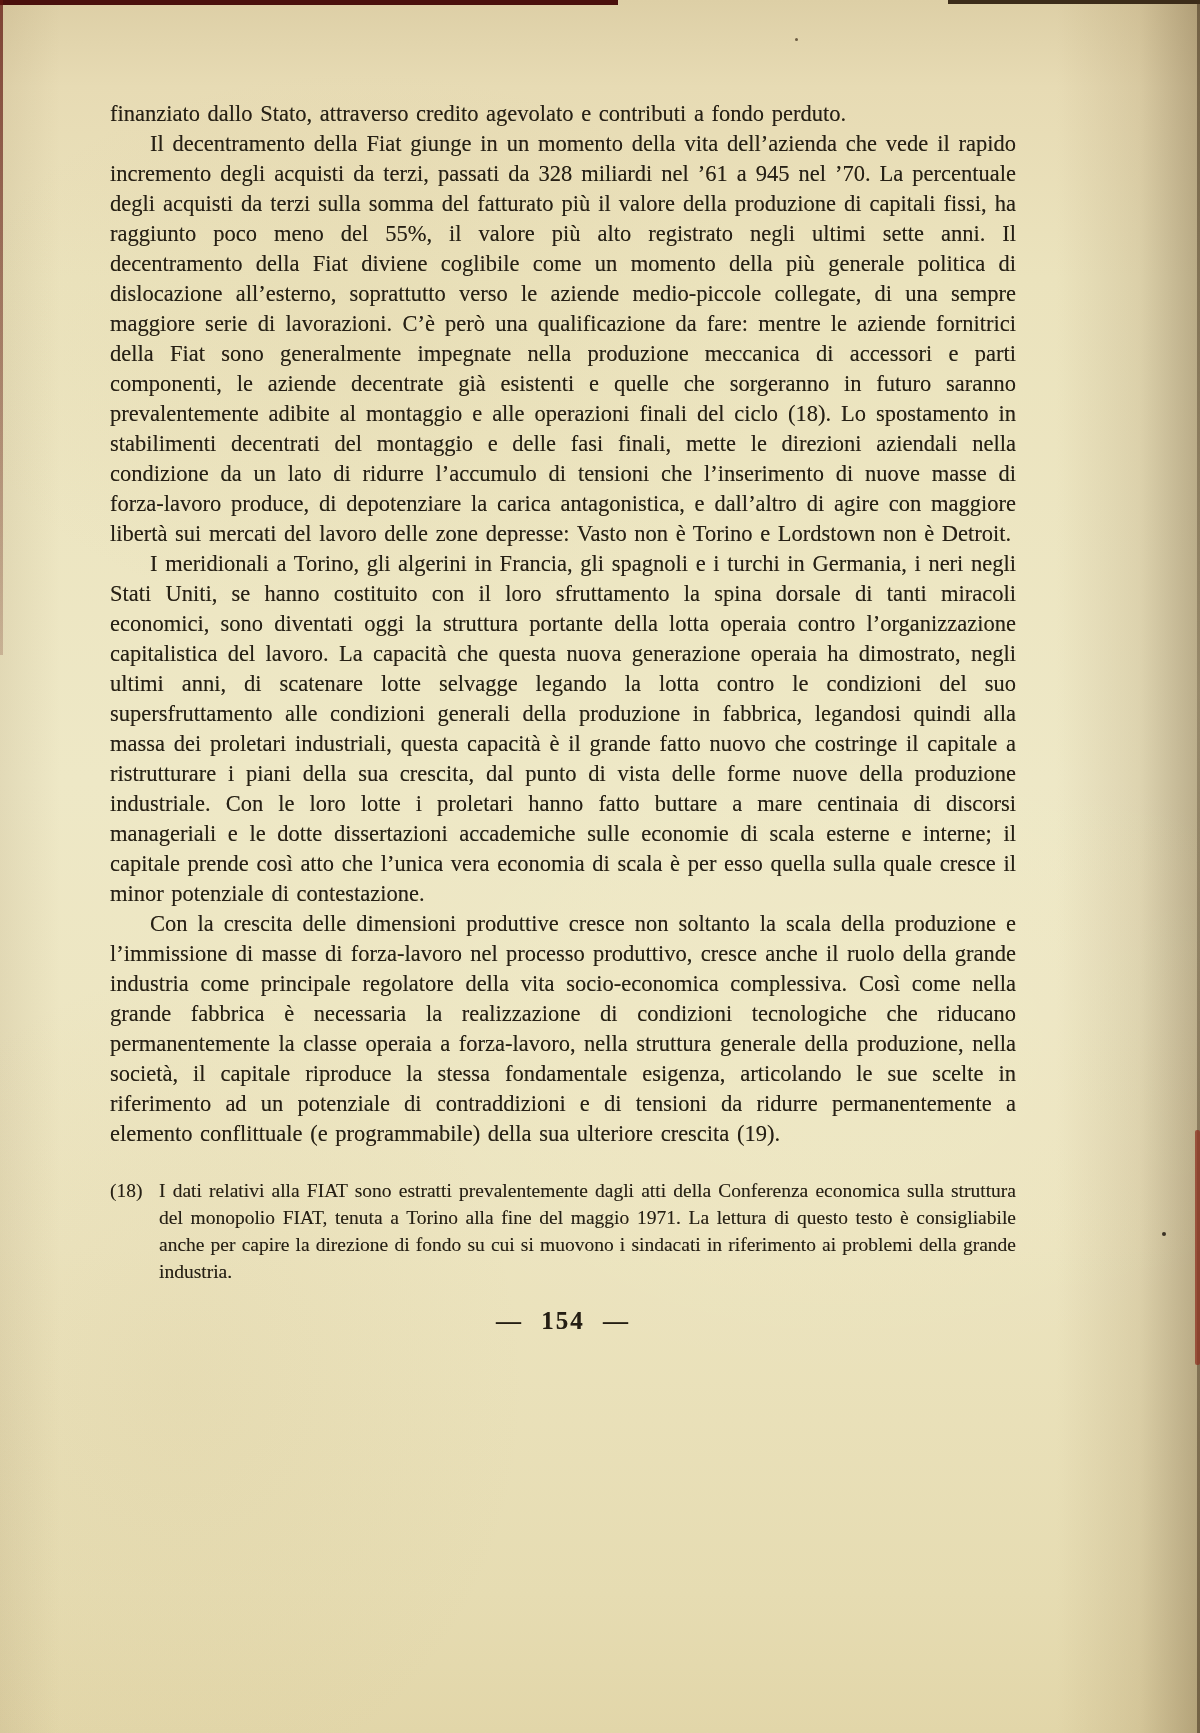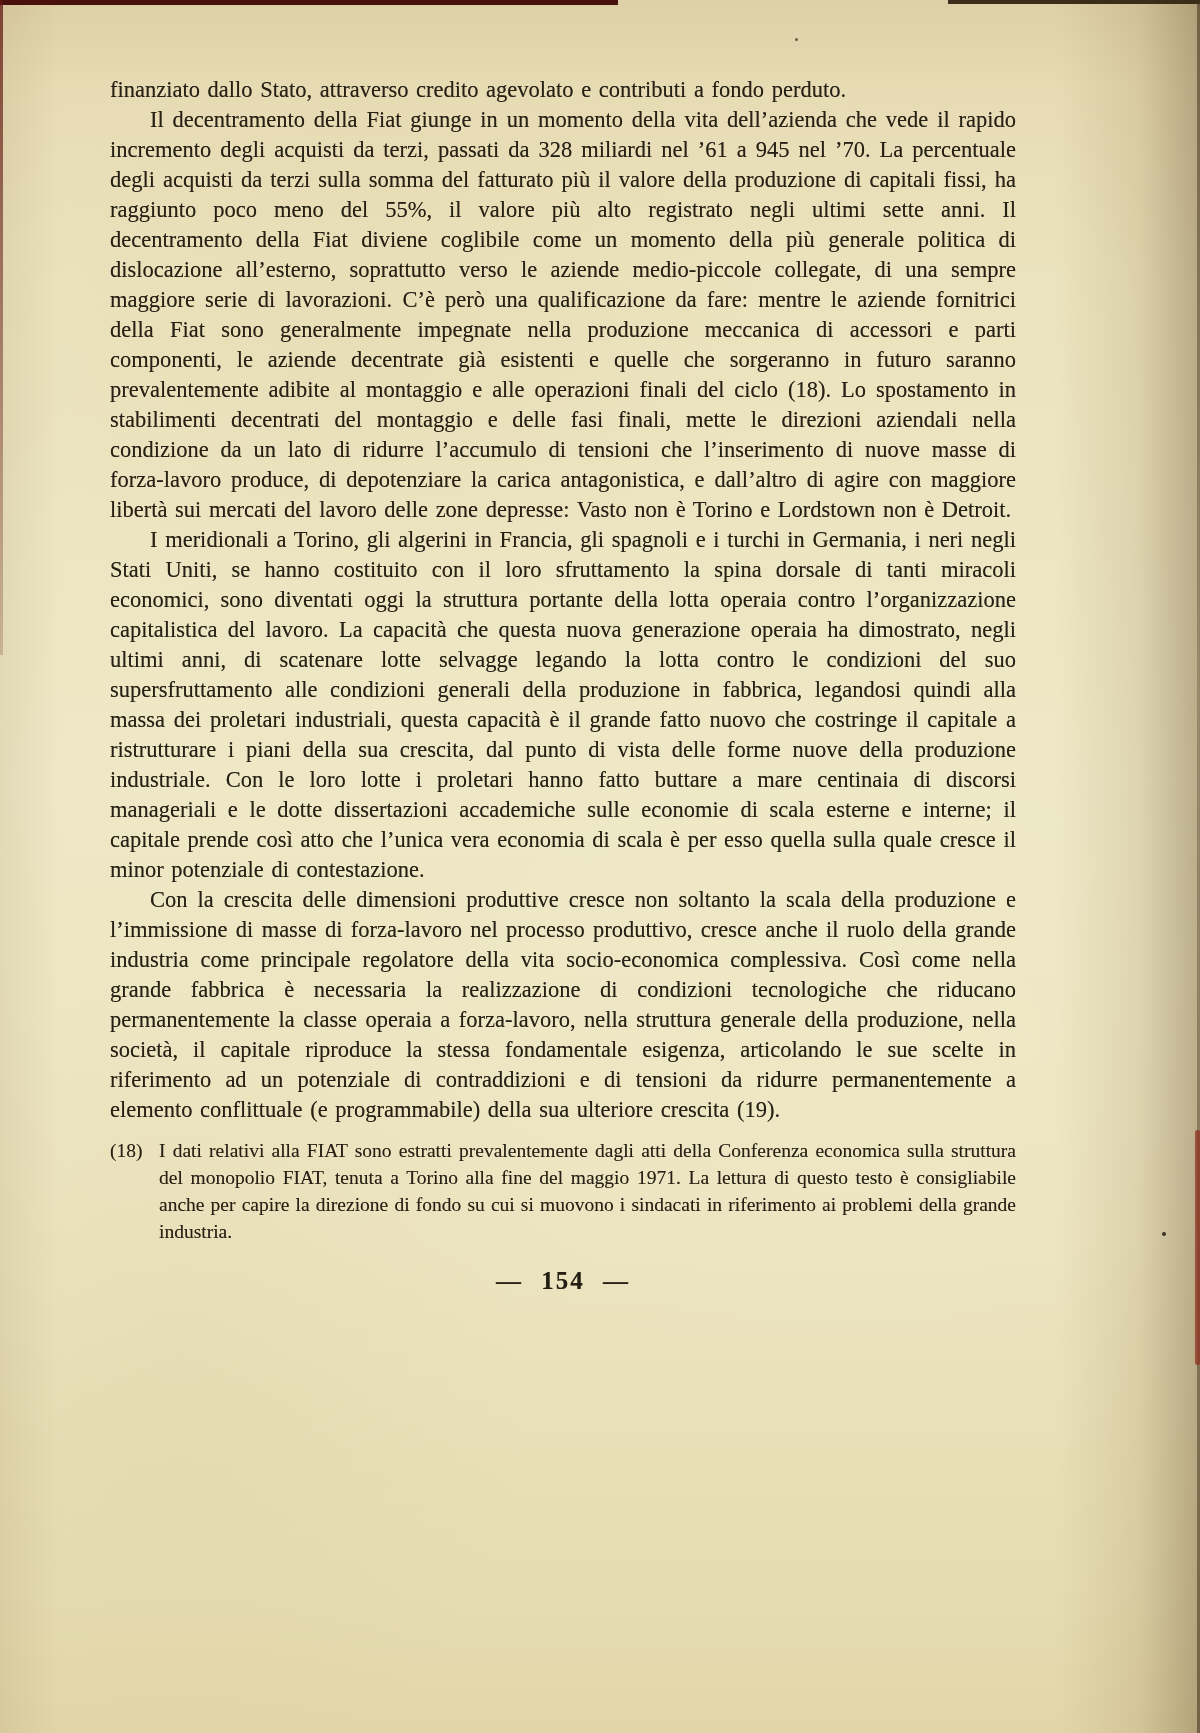--- a/index.html
+++ b/index.html
@@ -36,37 +36,37 @@
   .edge-right-line { position:absolute; right:0; top:0; width:3px; height:100%;
                      background: linear-gradient(180deg, rgba(62,45,25,.55), rgba(62,45,25,.28) 40%, rgba(62,45,25,.55)); }
   .edge-right-red  { position:absolute; right:0; top:1130px; width:5px; height:235px;
                      background:#8e3322; opacity:.75; border-radius:2px; }
   .speck-a { position:absolute; left:1162px; top:1232px; width:4px; height:4px; background:#3a3125; border-radius:50%; }
   .speck-b { position:absolute; left:795px;  top:38px;   width:3px; height:3px; background:#6b5c42; border-radius:50%; }
 
   .text-block {
     position: absolute;
     left: 110px;
-    top: 75px;
+    top: 99px;
     width: 906px;
     color: #262015;
   }
   p.par {
     margin: 0;
     font-size: 22.5px;
     line-height: 30px;
     text-align: justify;
     word-spacing: 2px;
     text-shadow: 0 0 .5px rgba(45,35,22,.45);
   }
   p.par.indent { text-indent: 40px; }
   .it { }
 
   .footnotes {
-    margin-top: 12px;
+    margin-top: 28px;
     font-size: 19.5px;
     line-height: 27px;
   }
   p.footnote {
     margin: 0;
     text-align: justify;
     word-spacing: 1px;
     padding-left: 49px;
     text-indent: -49px;
     text-shadow: 0 0 .4px rgba(45,35,22,.4);

